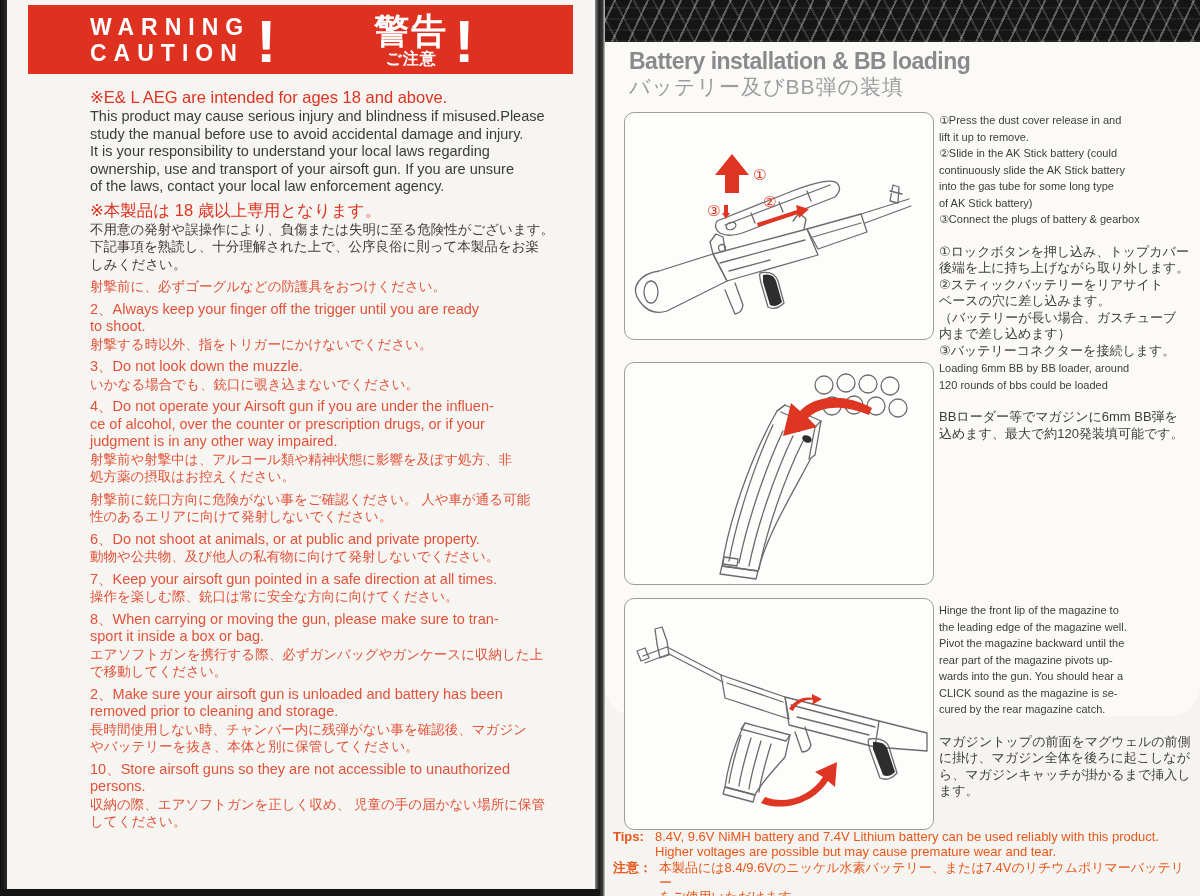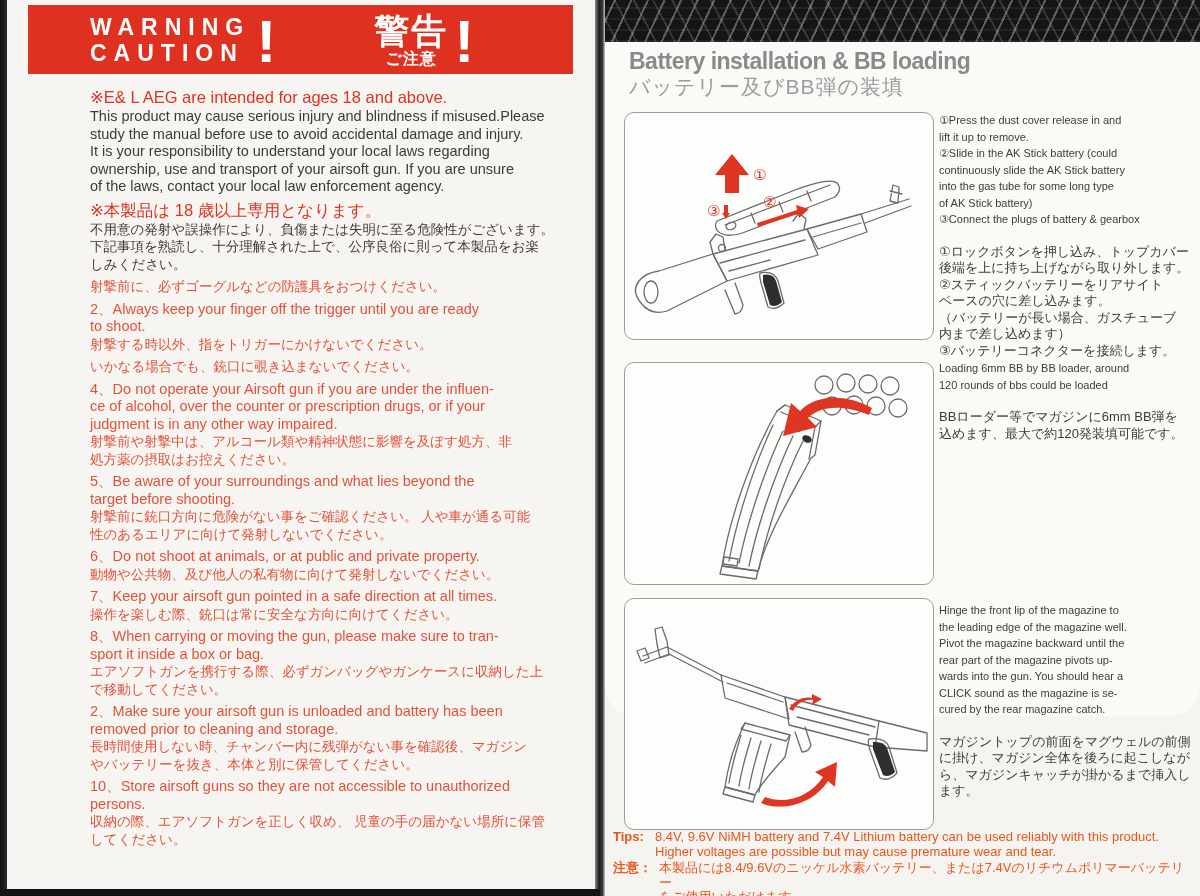--- a/index.html
+++ b/index.html
@@ -102,32 +102,31 @@
 
       <div>
         <p class="rule-jp pre">射撃前に、必ずゴーグルなどの防護具をおつけください。</p>
       </div>
       <div>
         <p class="rule-en pre">2、Always keep your finger off the trigger until you are ready
 to shoot.</p>
         <p class="rule-jp pre">射撃する時以外、指をトリガーにかけないでください。</p>
       </div>
       <div>
+        <p class="rule-en pre">3、Do not look down the muzzle.</p>
         <p class="rule-jp pre">いかなる場合でも、銃口に覗き込まないでください。</p>
       </div>
       <div>
         <p class="rule-en pre">4、Do not operate your Airsoft gun if you are under the influen-
 ce of alcohol, over the counter or prescription drugs, or if your
 judgment is in any other way impaired.</p>
         <p class="rule-jp pre">射撃前や射撃中は、アルコール類や精神状態に影響を及ぼす処方、非
 処方薬の摂取はお控えください。</p>
       </div>
       <div>
-        <p class="rule-en pre">5、Be aware of your surroundings and what lies beyond the
-target before shooting.</p>
         <p class="rule-jp pre">射撃前に銃口方向に危険がない事をご確認ください。 人や車が通る可能
 性のあるエリアに向けて発射しないでください。</p>
       </div>
       <div>
         <p class="rule-en pre">6、Do not shoot at animals, or at public and private property.</p>
         <p class="rule-jp pre">動物や公共物、及び他人の私有物に向けて発射しないでください。</p>
       </div>
       <div>
         <p class="rule-en pre">7、Keep your airsoft gun pointed in a safe direction at all times.</p>
         <p class="rule-jp pre">操作を楽しむ際、銃口は常に安全な方向に向けてください。</p>

